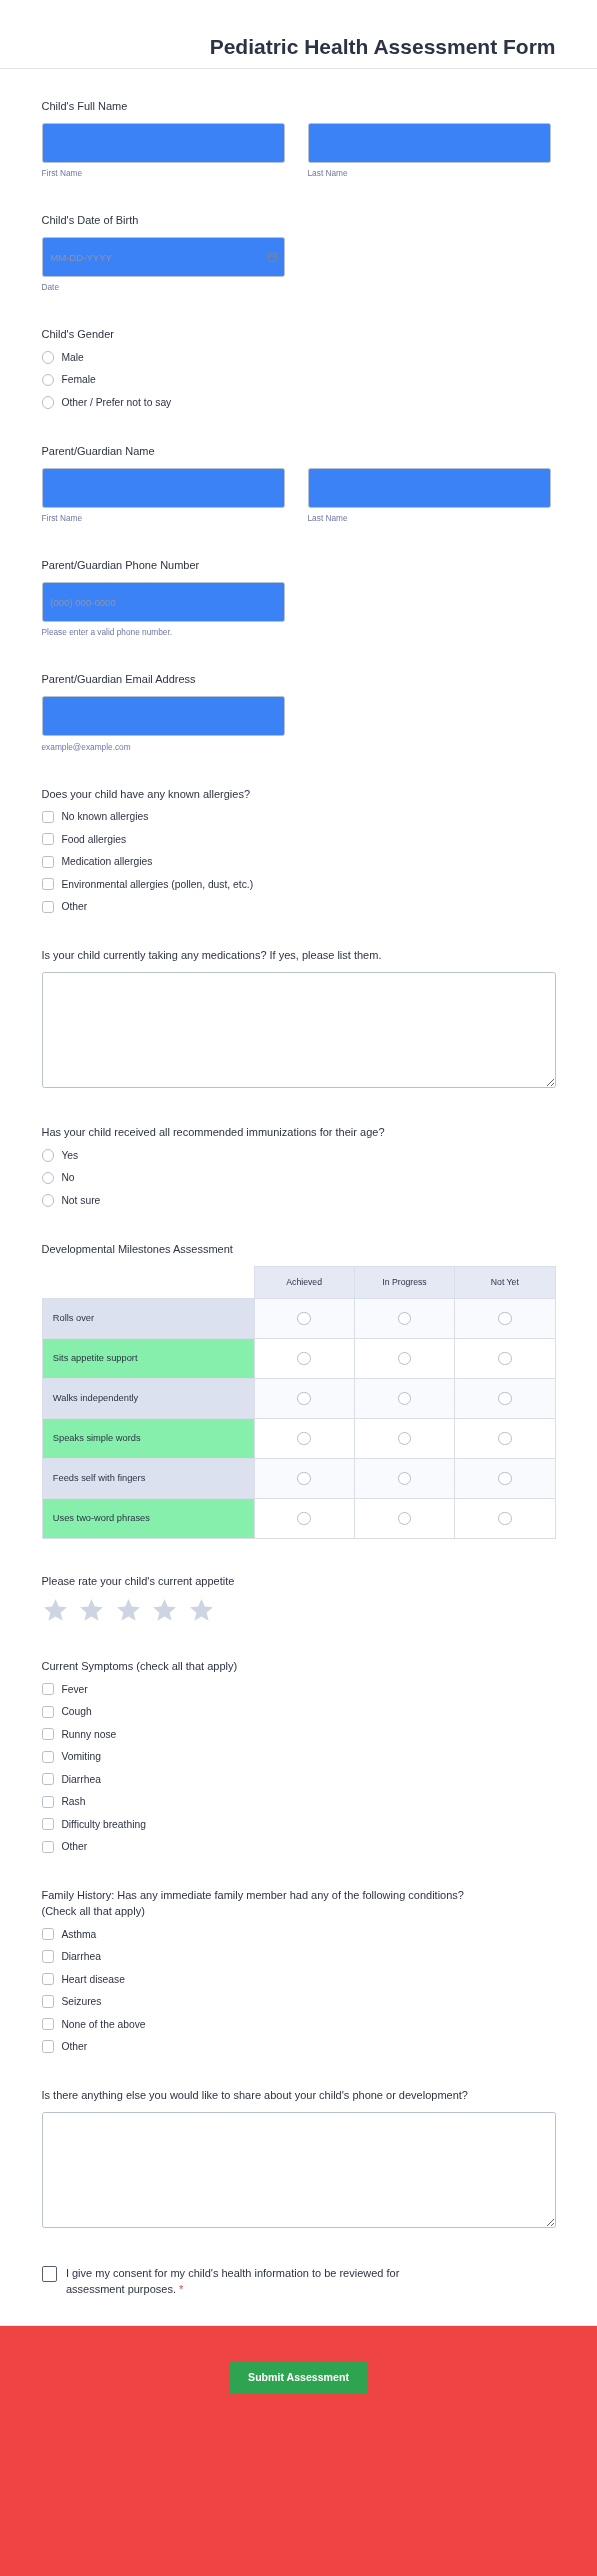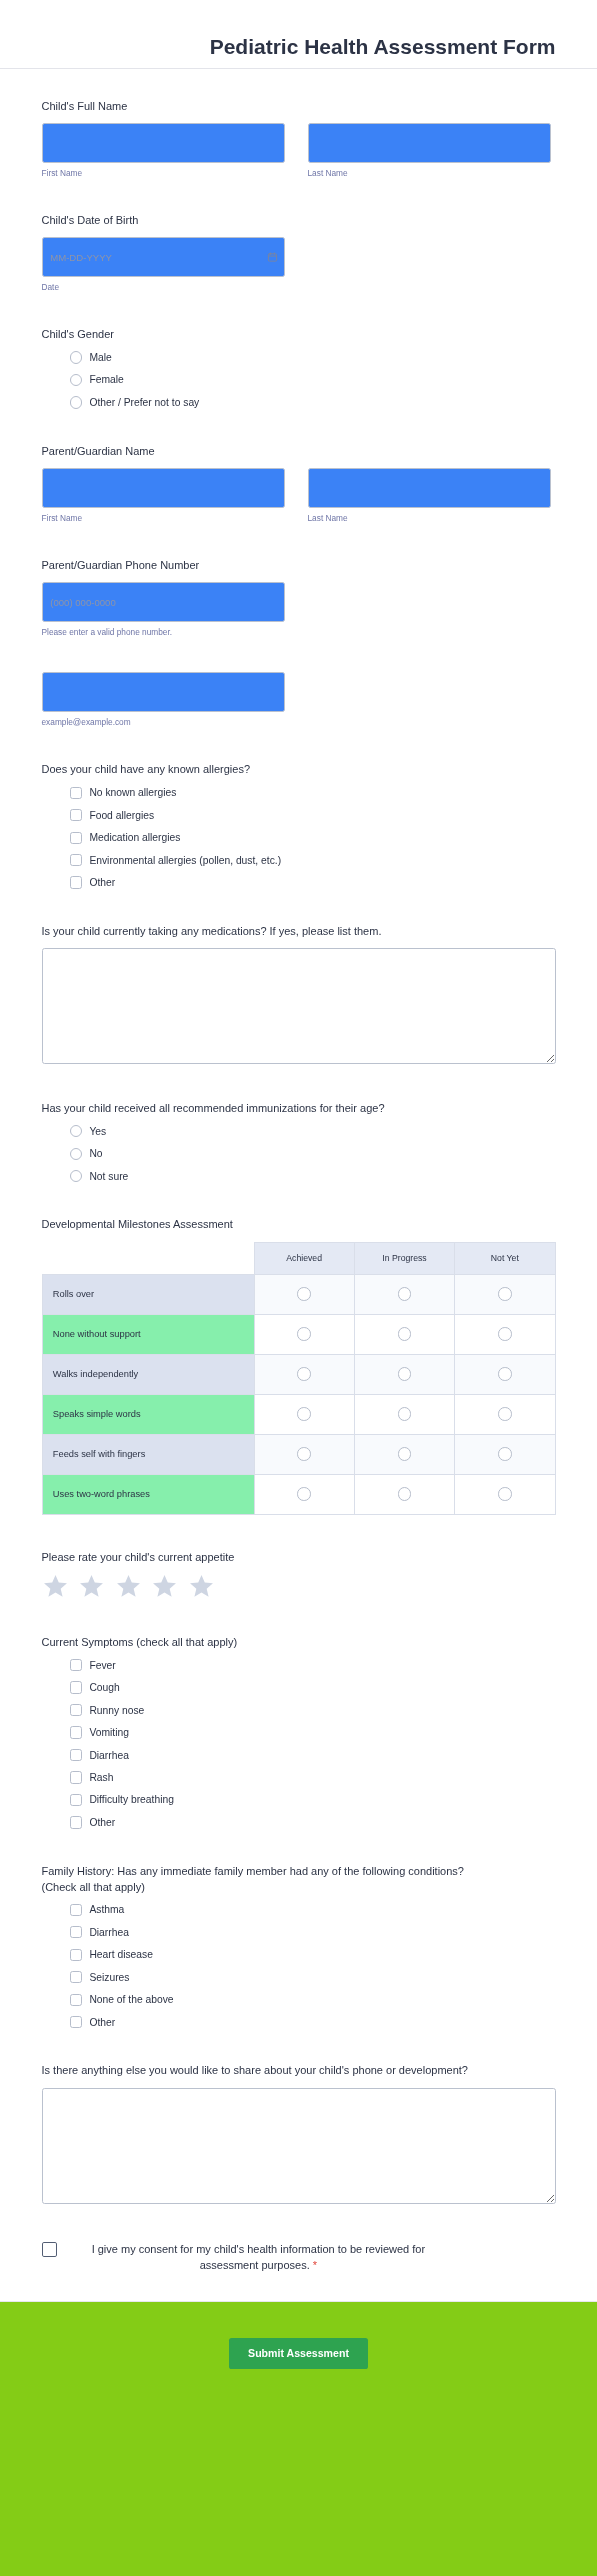--- a/index.html
+++ b/index.html
@@ -62,21 +62,21 @@
   .text-input::placeholder { color: #8e94a8; }
   .sublabel { font-size: 8.3px; color: #6f76a7; margin-top: 5.1px; }
   .date-wrap { position: relative; width: 243px; }
   .calendar-icon {
     position: absolute;
     right: 7px;
     top: 50%;
     transform: translateY(-50%);
     line-height: 0;
   }
-  .option { display: flex; align-items: center; margin-bottom: 10.3px; margin-left: 28px; }
+  .option { display: flex; align-items: center; margin-bottom: 10.3px; }
   .option:last-child { margin-bottom: 0; }
   .radio, .checkbox {
     width: 12.2px; height: 12.2px;
     box-sizing: border-box;
     border: 0.6px solid #b6bdcb;
     background: #fff;
     flex: none;
     margin-right: 7.7px;
   }
   .radio { border-radius: 50%; }
@@ -117,36 +117,36 @@
     padding: 0 10.3px;
     color: #2c3345;
   }
   .matrix tbody tr:nth-child(odd) th { background: #dbe1ef; }
   .matrix tbody tr:nth-child(odd) td { background: #f8fafd; }
   .matrix tbody th, .matrix tbody td { height: 37px; }
   .matrix td { text-align: center; vertical-align: middle; background: #ffffff; }
   .matrix-radio { width: 13.5px; height: 13.5px; margin: 0 auto; display: block; }
   .stars { display: flex; gap: 9.6px; margin-top: 7.7px; }
   .star { line-height: 0; }
-  .consent-row { display: flex; align-items: flex-start; margin: 2.6px 0 27px 0; text-align: center; }
+  .consent-row { display: flex; align-items: flex-start; margin: 2.6px 0 27px 0; }
   .consent-box {
     width: 15.4px; height: 15.4px;
     box-sizing: border-box;
     border: 1.3px solid #525d73;
     border-radius: 1.9px;
     background: #fff;
     flex: none;
     margin: 1.3px 9px 0 0;
   }
   .consent-text { font-size: 11px; line-height: 1.5; color: #2c3345; max-width: 385px; }
   .required { color: #e0453a; }
   .submit-section {
     flex: 1;
     width: 100%;
-    background: #84cc16;
+    background: #ef4444;
     border-top: 0.6px solid #e6e7ed;
     text-align: center;
     padding-top: 36px;
     box-sizing: border-box;
   }
   .submit-btn {
     background: #2ea350;
     color: #ffffff;
     font-size: 10.6px;
     font-weight: 600;
@@ -230,20 +230,21 @@
 
   <section class="field">
     <span class="field-label">Parent/Guardian Phone Number</span>
     <div class="half">
       <input type="text" class="text-input" placeholder="(000) 000-0000" style="">
     </div>
     <div class="sublabel">Please enter a valid phone number.</div>
   </section>
 
   <section class="field">
+    <span class="field-label">Parent/Guardian Email Address</span>
     <div class="half">
       <input type="text" class="text-input" style="">
     </div>
     <div class="sublabel">example@example.com</div>
   </section>
 
   <section class="field">
     <span class="field-label">Does your child have any known allergies?</span>
     <div class="option">
       <span class="checkbox"></span>
@@ -314,21 +315,21 @@
               <span class="radio matrix-radio"></span>
             </td>
           <td>
               <span class="radio matrix-radio"></span>
             </td>
           <td>
               <span class="radio matrix-radio"></span>
             </td>
         </tr>
         <tr>
-          <th>None without support</th>
+          <th>Sits appetite support</th>
           <td>
               <span class="radio matrix-radio"></span>
             </td>
           <td>
               <span class="radio matrix-radio"></span>
             </td>
           <td>
               <span class="radio matrix-radio"></span>
             </td>
         </tr>

